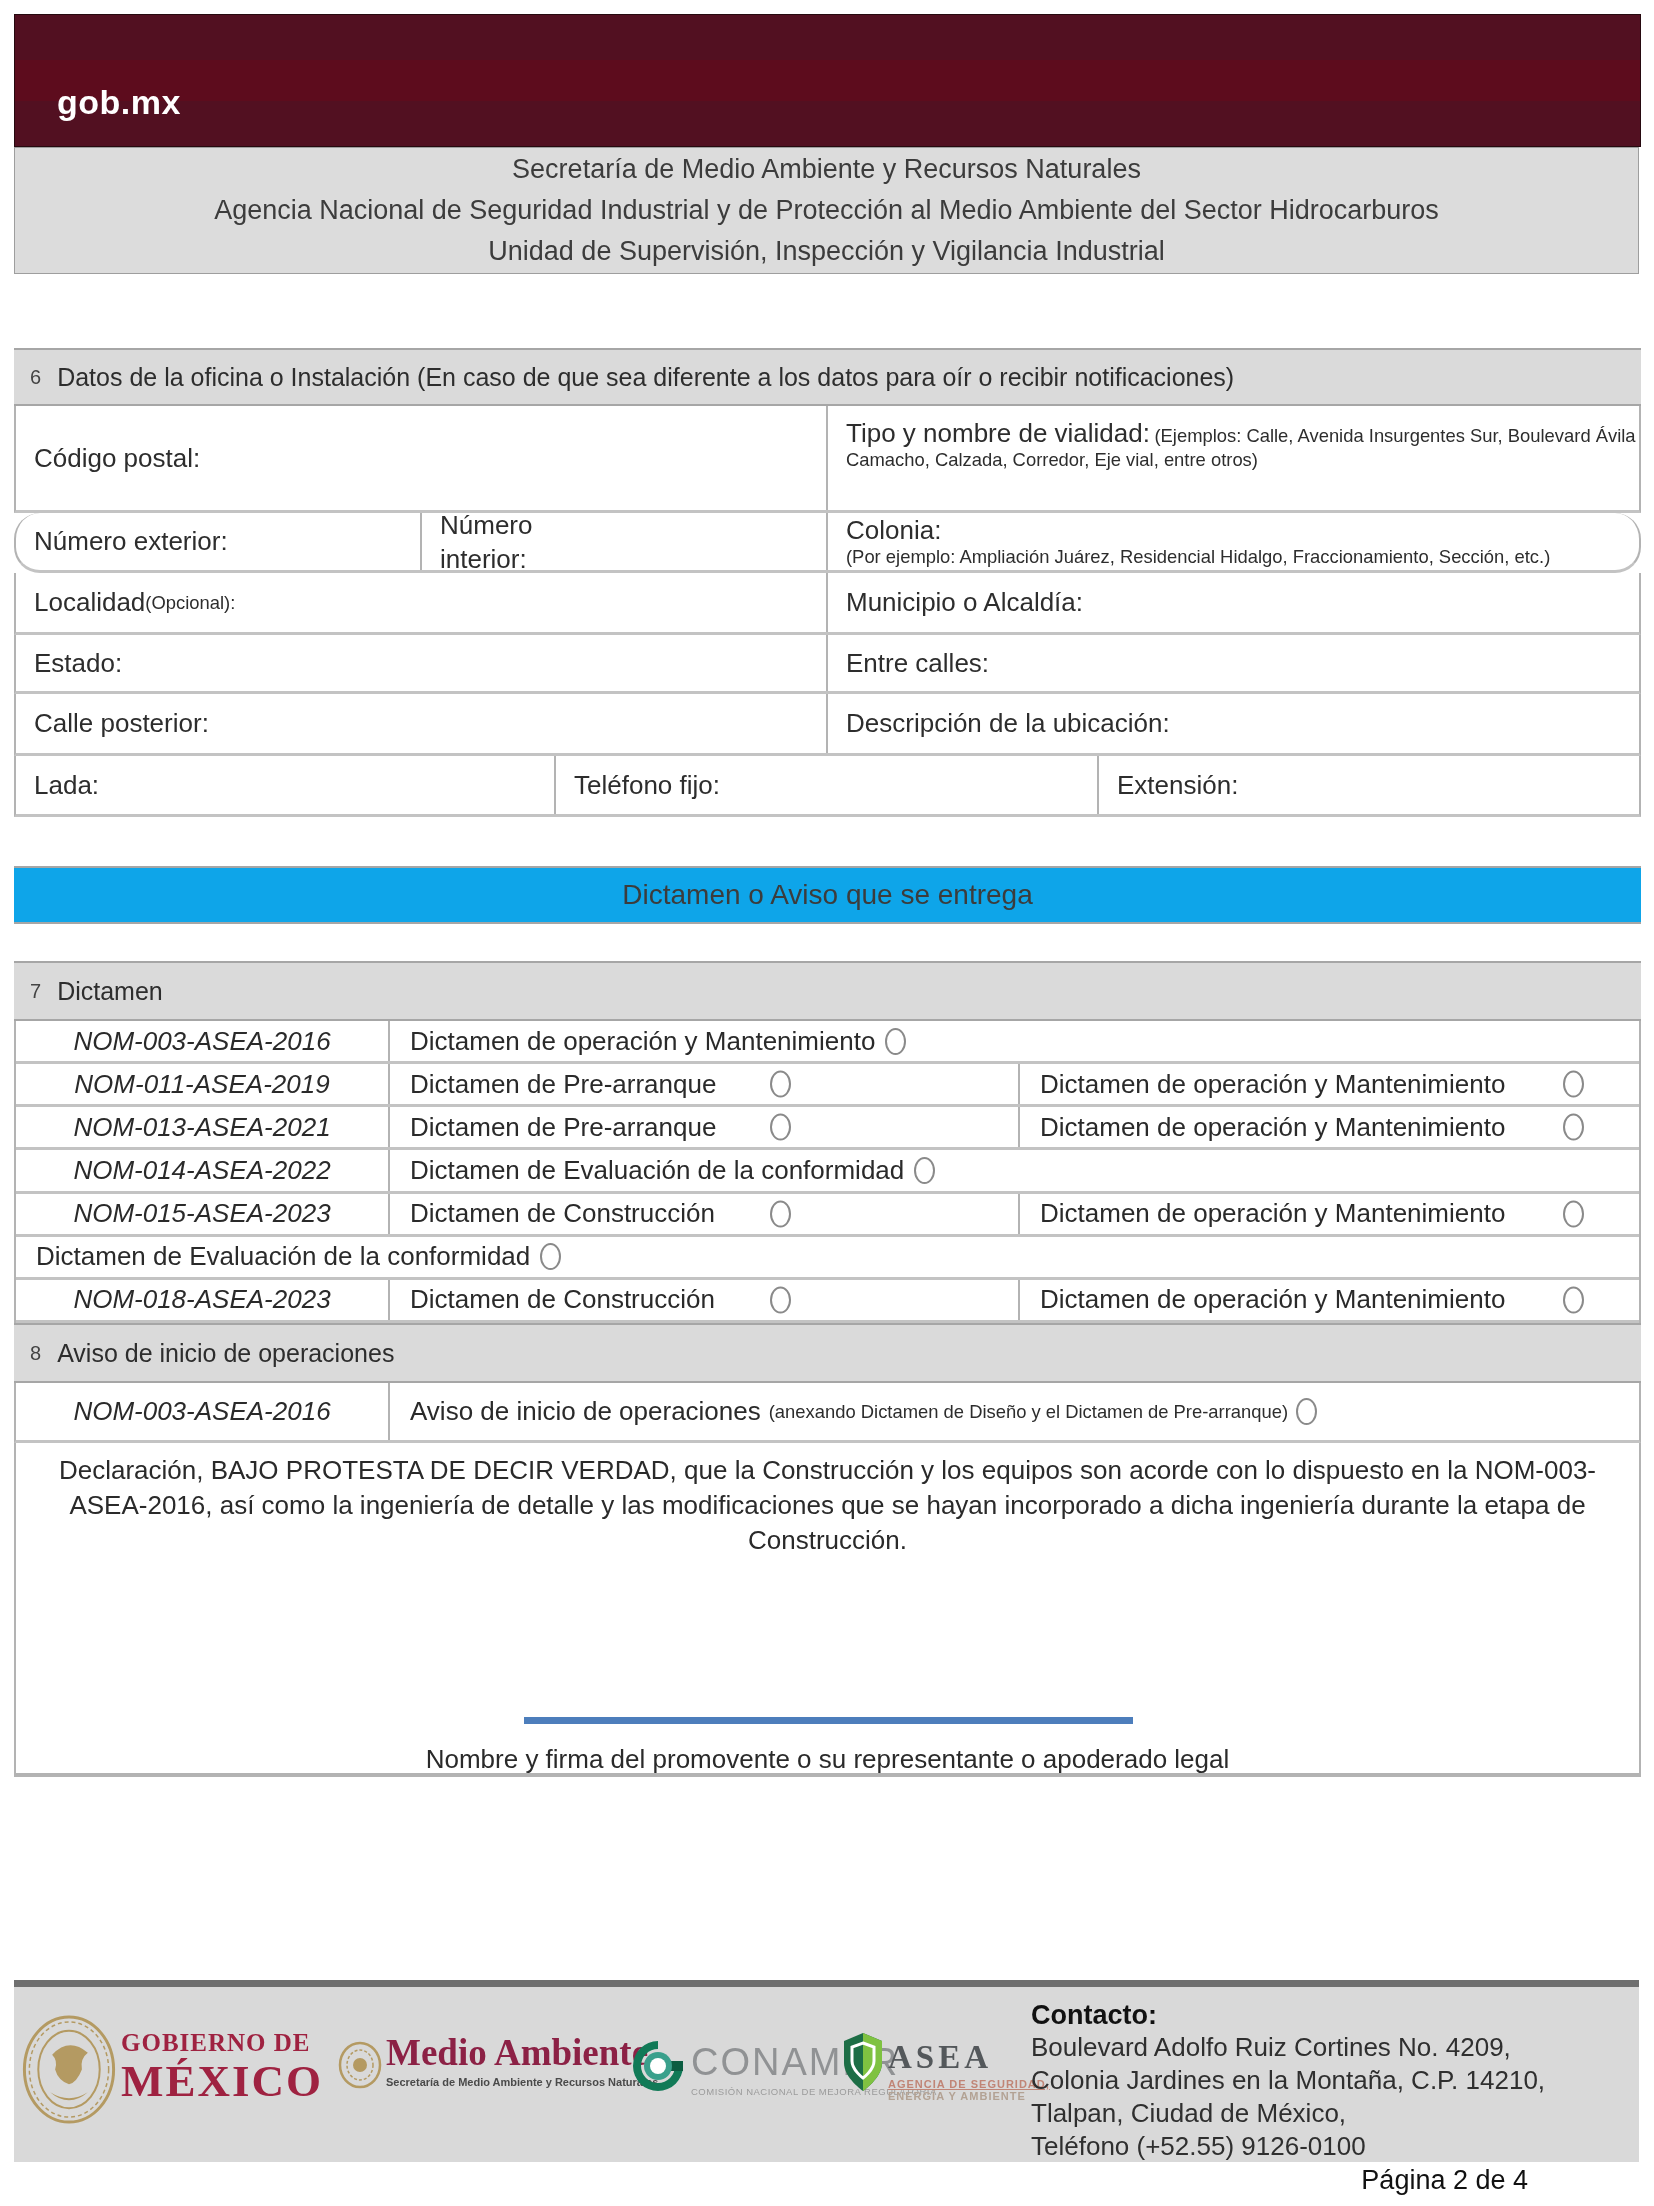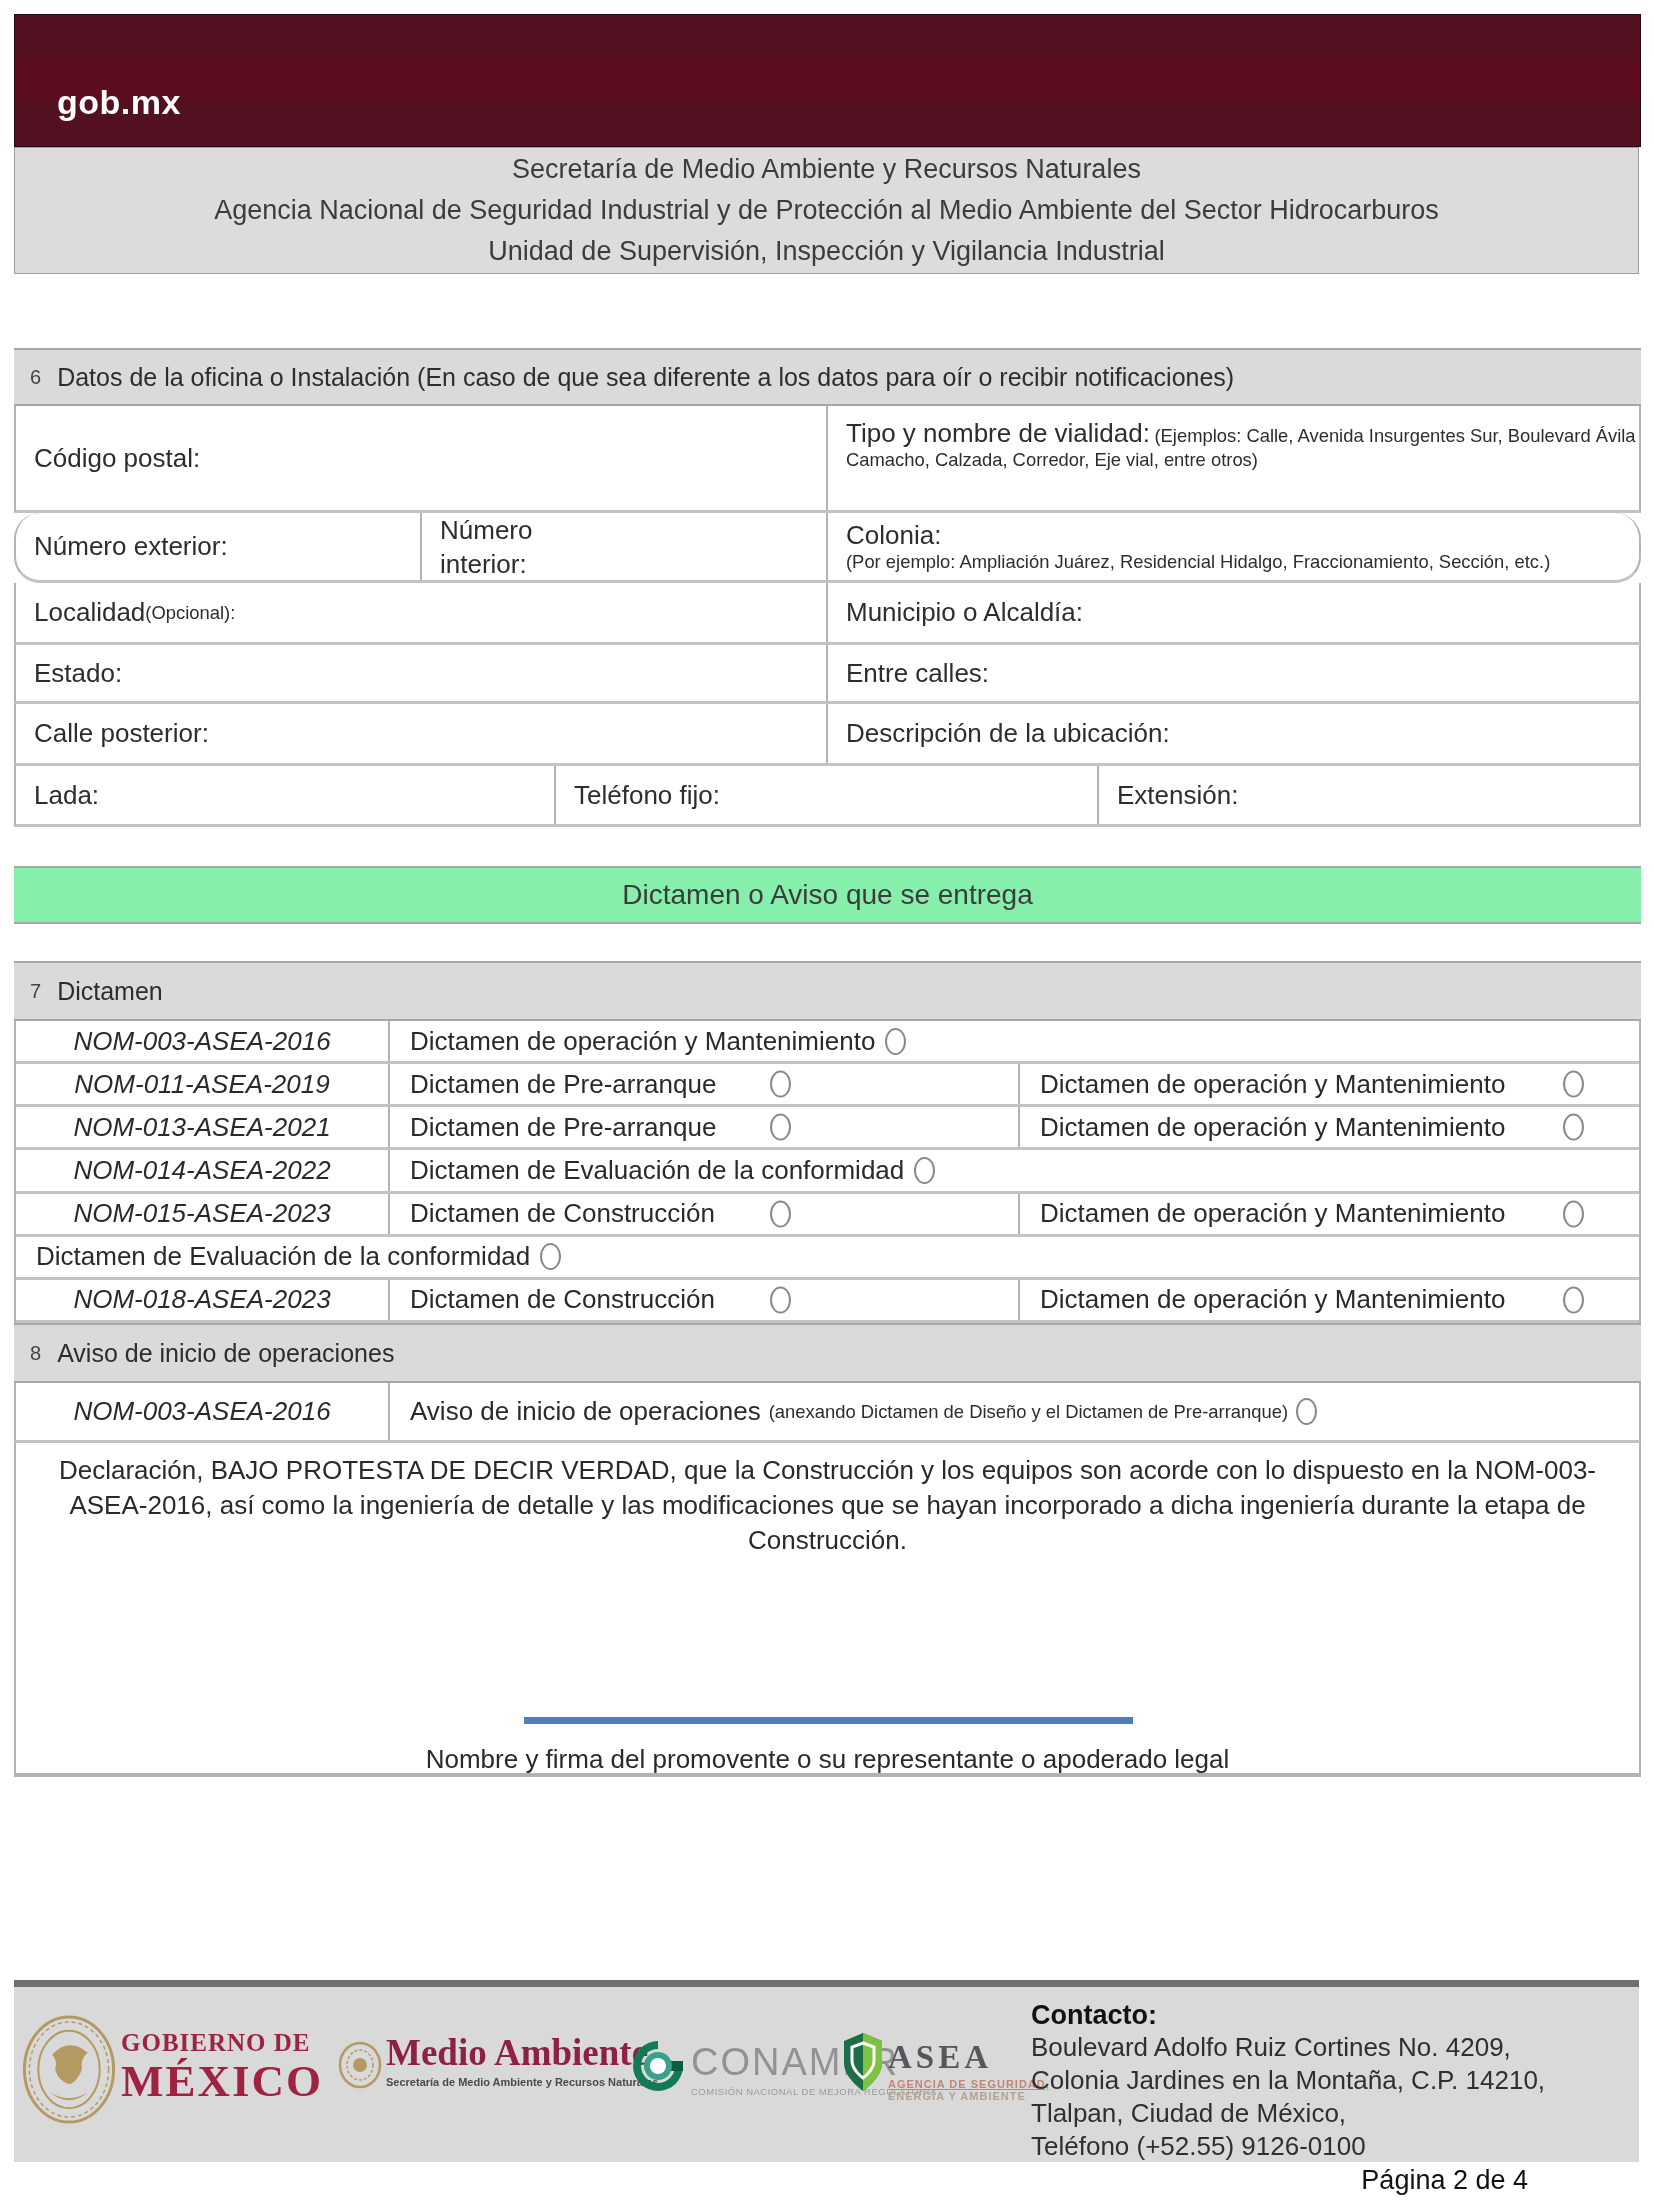--- a/index.html
+++ b/index.html
@@ -27,21 +27,21 @@
   .trow{display:flex;background:#fff;border-left:2px solid #b3b3b3;border-right:2px solid #b3b3b3;
     border-bottom:3px solid #c3c3c3;box-sizing:border-box;}
   .tcell{box-sizing:border-box;padding-left:18px;display:flex;align-items:center;position:relative;}
   .vline{border-right:2px solid #b3b3b3;}
   .lbl{font-size:26px;color:#2d2d2d;}
   .hint{font-size:18.4px;color:#2d2d2d;}
   .toplab{align-items:flex-start;padding-top:12px;display:flex;}
   .narrow{width:119px;line-height:34px;display:inline-block;}
 
   
-  .banner{left:14px;top:866px;width:1627px;height:58px;background:#86efac;
+  .banner{left:14px;top:866px;width:1627px;height:58px;background:#0ea5e9;
     border-top:2px solid #a6a6a6;border-bottom:2px solid #a6a6a6;box-sizing:border-box;
     display:flex;align-items:center;justify-content:center;font-size:28px;color:#3c3c3c;}
 
   
   .d-rows{left:14px;top:1021px;width:1627px;height:302px;display:flex;flex-direction:column;
      border-left:2px solid #b3b3b3;border-right:2px solid #b3b3b3;box-sizing:border-box;background:#fff;}
   .d-row{flex:1;display:flex;border-bottom:3px solid #c3c3c3;box-sizing:border-box;}
   .d-row:last-child{border-bottom:3px solid #c3c3c3;}
   .c1{width:374px;display:flex;align-items:center;justify-content:center;border-right:2px solid #b3b3b3;box-sizing:border-box;}
   .c2{width:628px;display:flex;align-items:center;padding-left:20px;position:relative;box-sizing:border-box;}
@@ -104,21 +104,21 @@
         <span class="lbl">Código postal:</span>
       </div>
       <div class="tcell toplab" style="flex:1;">
         <span style="display:block;">
           <span class="lbl">Tipo y nombre de vialidad:</span>
           <span class="hint">(Ejemplos: Calle, Avenida Insurgentes Sur, Boulevard Ávila Camacho, Calzada, Corredor, Eje vial, entre otros)</span>
         </span>
       </div>
     </div>
 
-    <div class="trow" style="height:70px;border-radius:26px;">
+    <div class="trow" style="height:60px;border-radius:26px;">
       <div class="tcell vline" style="width:406px;">
         <span class="lbl">Número exterior:</span>
       </div>
       <div class="tcell vline" style="width:406px;">
         <span class="lbl narrow">Número interior:</span>
       </div>
       <div class="tcell" style="flex:1;">
         <span style="display:block;">
           <span class="lbl" style="display:block;">Colonia:</span>
           <span class="hint">(Por ejemplo: Ampliación Juárez, Residencial Hidalgo, Fraccionamiento, Sección, etc.)</span>

